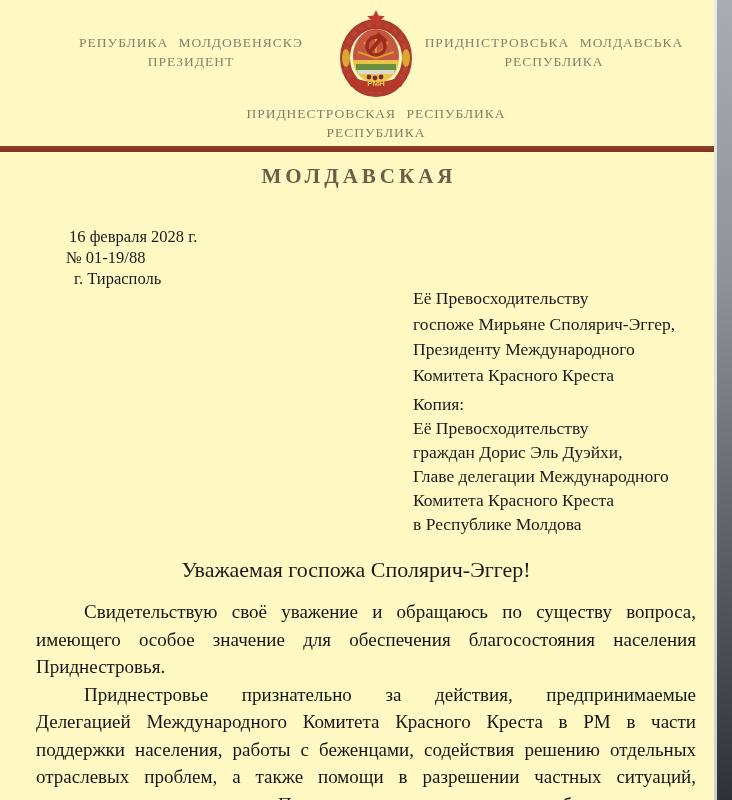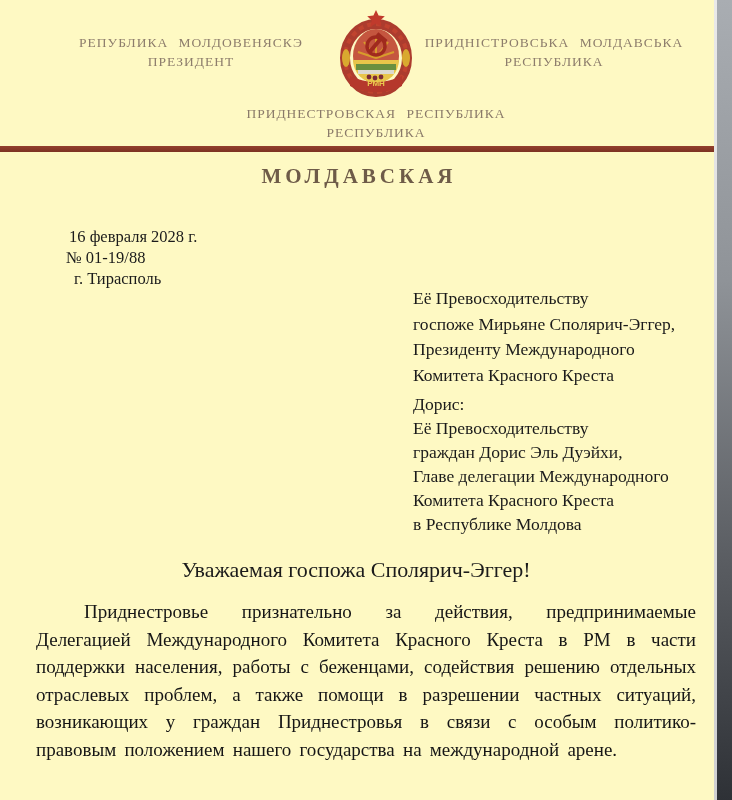--- a/index.html
+++ b/index.html
@@ -157,31 +157,32 @@
   </div>
 
   <div class="addressee">
     <div>Её Превосходительству</div>
     <div>госпоже Мирьяне Сполярич-Эггер,</div>
     <div>Президенту Международного</div>
     <div>Комитета Красного Креста</div>
   </div>
 
   <div class="copy-block">
-    <div>Дорис:</div>
+    <div>Копия:</div>
     <div>Её Превосходительству</div>
     <div>граждан Дорис Эль Дуэйхи,</div>
     <div>Главе делегации Международного</div>
     <div>Комитета Красного Креста</div>
     <div>в Республике Молдова</div>
   </div>
 
   <div class="salutation">Уважаемая госпожа Сполярич-Эггер!</div>
 
   <div class="body-text">
+    <p>Свидетельствую своё уважение и обращаюсь по существу вопроса, имеющего особое значение для обеспечения благосостояния населения Приднестровья.</p>
     <p>Приднестровье признательно за действия, предпринимаемые Делегацией Международного Комитета Красного Креста в РМ в части поддержки населения, работы с беженцами, содействия решению отдельных отраслевых проблем, а также помощи в разрешении частных ситуаций, возникающих у граждан Приднестровья в связи с особым политико-правовым положением нашего государства на международной арене.</p>
   </div>
 
   <div class="clipped-line">Б</div>
 
   <div class="edge-gap"></div>
   <div class="edge-band"></div>
 </div>
 
 </body></html>

